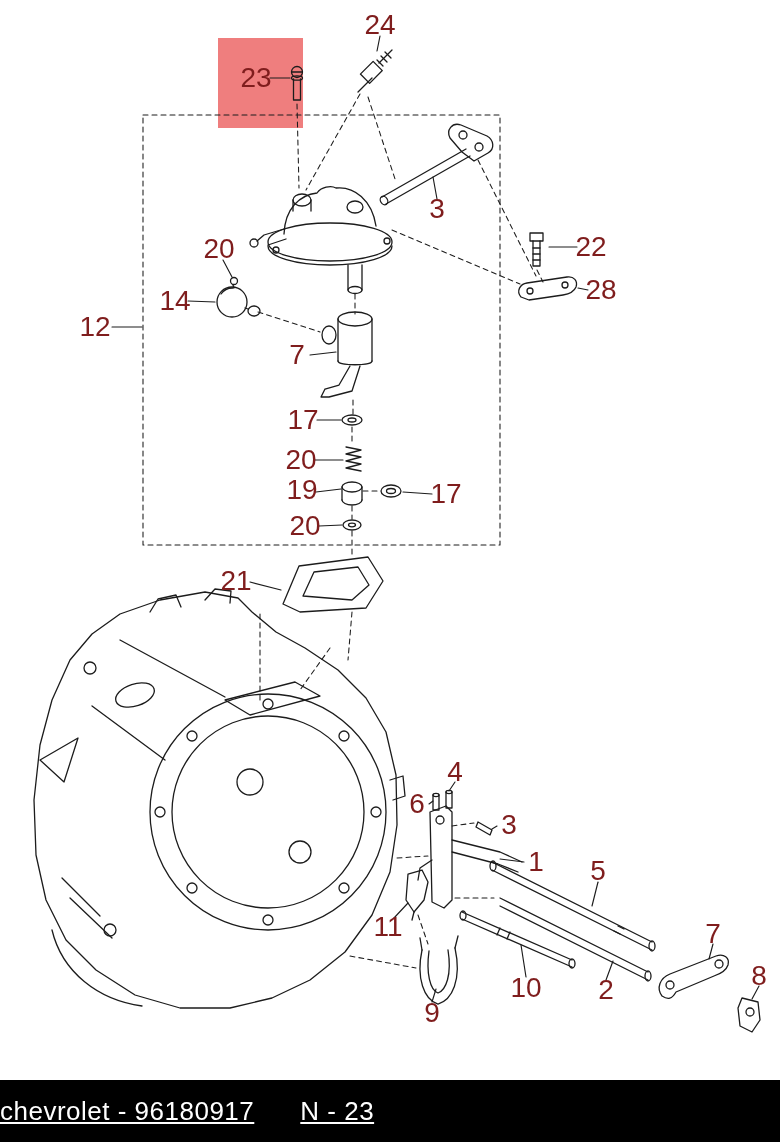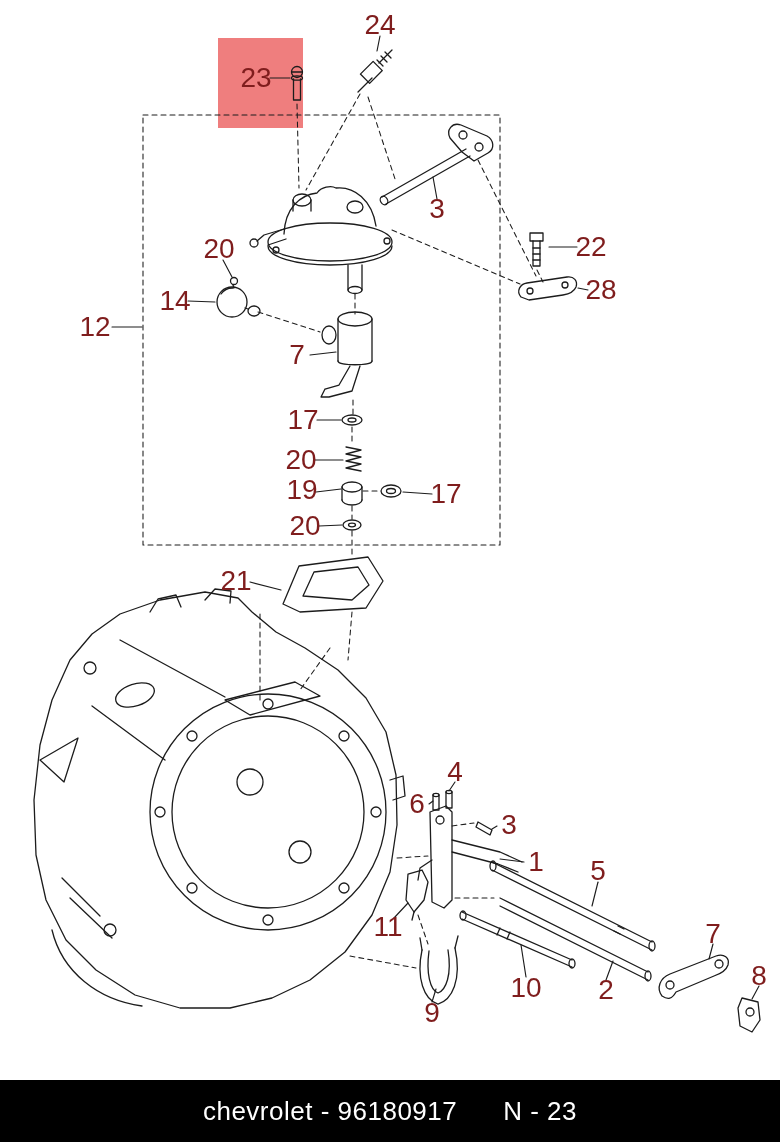--- a/index.html
+++ b/index.html
@@ -7,22 +7,22 @@
     width:780px;height:1142px;background:#ffffff;position:relative;overflow:hidden;
     font-family:"Liberation Sans","DejaVu Sans",sans-serif;
   }
   .diagram{position:absolute;left:0;top:0;width:780px;height:1080px;}
   .callout{
     position:absolute;transform:translate(-50%,-50%);
     font-size:28px;color:#7f1d1d;white-space:nowrap;user-select:none;
   }
   .footer{
     position:absolute;left:0;bottom:0;width:780px;height:62px;background:#000;
-    color:#fff;display:flex;align-items:center;justify-content:center;gap:46px;
-    font-size:26px;letter-spacing:0.5px;
+    color:#fff;display:flex;align-items:center;gap:46px;
+    font-size:26px;letter-spacing:0.5px;text-decoration:underline;
   }
   .art path,.art circle,.art ellipse,.art rect,.art line,.art polygon,.art polyline{
     fill:none;stroke:#1c1c1c;stroke-width:1.3;stroke-linecap:round;stroke-linejoin:round;
   }
   .art .dash{stroke-dasharray:5 4;stroke-width:1.05;}
   .art .lead{stroke-width:1.15;}
 </style>
 </head>
 <body>
 

